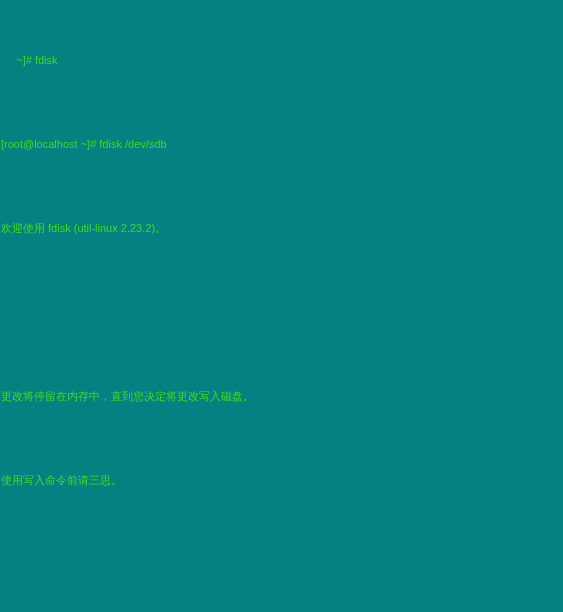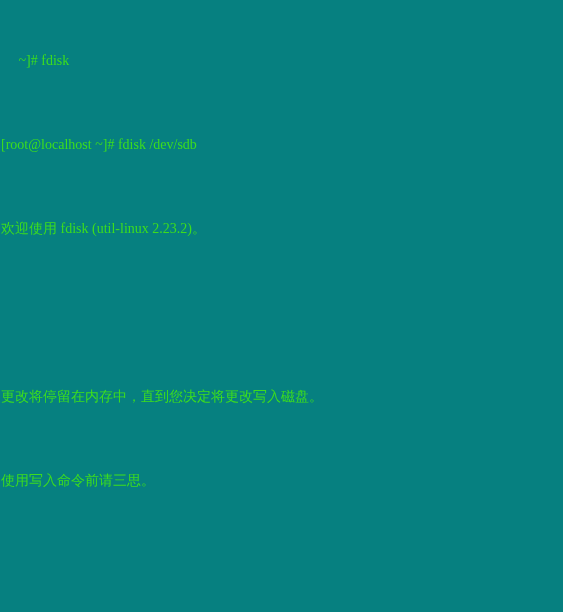--- a/index.html
+++ b/index.html
@@ -13,22 +13,22 @@
     height: 612px;
     overflow: hidden;
     font-family: "DejaVu Sans Mono", "Liberation Mono", monospace;
   }
   #terminal {
     position: relative;
     width: 563px;
     height: 612px;
     background: #068080;
     color: #3cdd1e;
-    font-family: Liberation Serif, serif;
-    font-size: 14px;
+    font-family: Liberation Sans, sans-serif;
+    font-size: 11px;
     line-height: 21px;
     overflow: hidden;
     box-sizing: border-box;
     padding: 0;
   }
   .screen {
     position: absolute;
     top: -13px;
     left: 1px;
     width: 700px;

